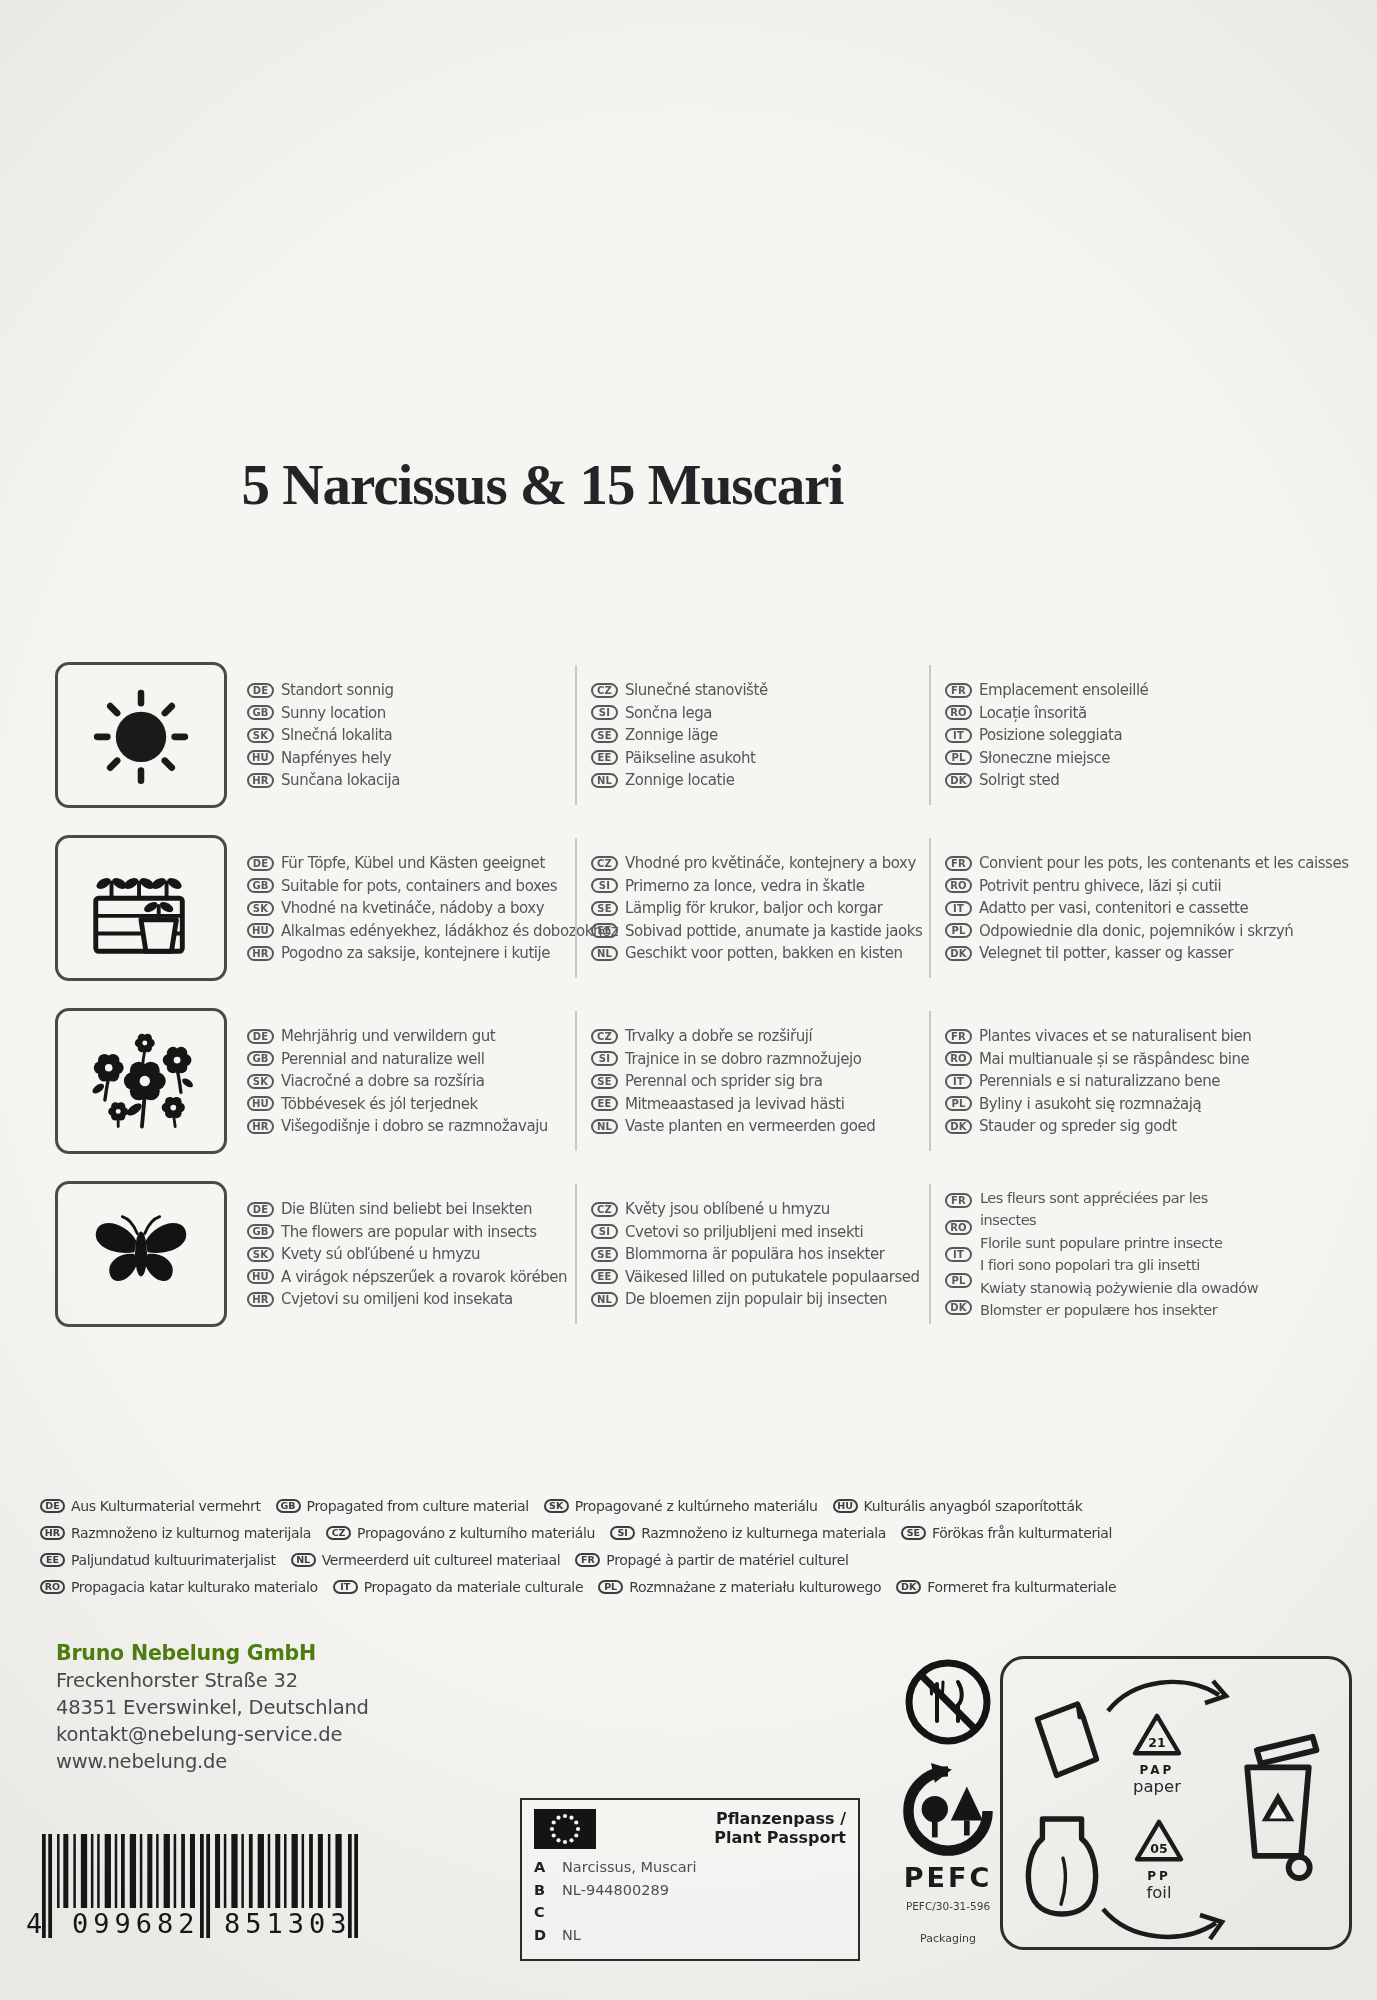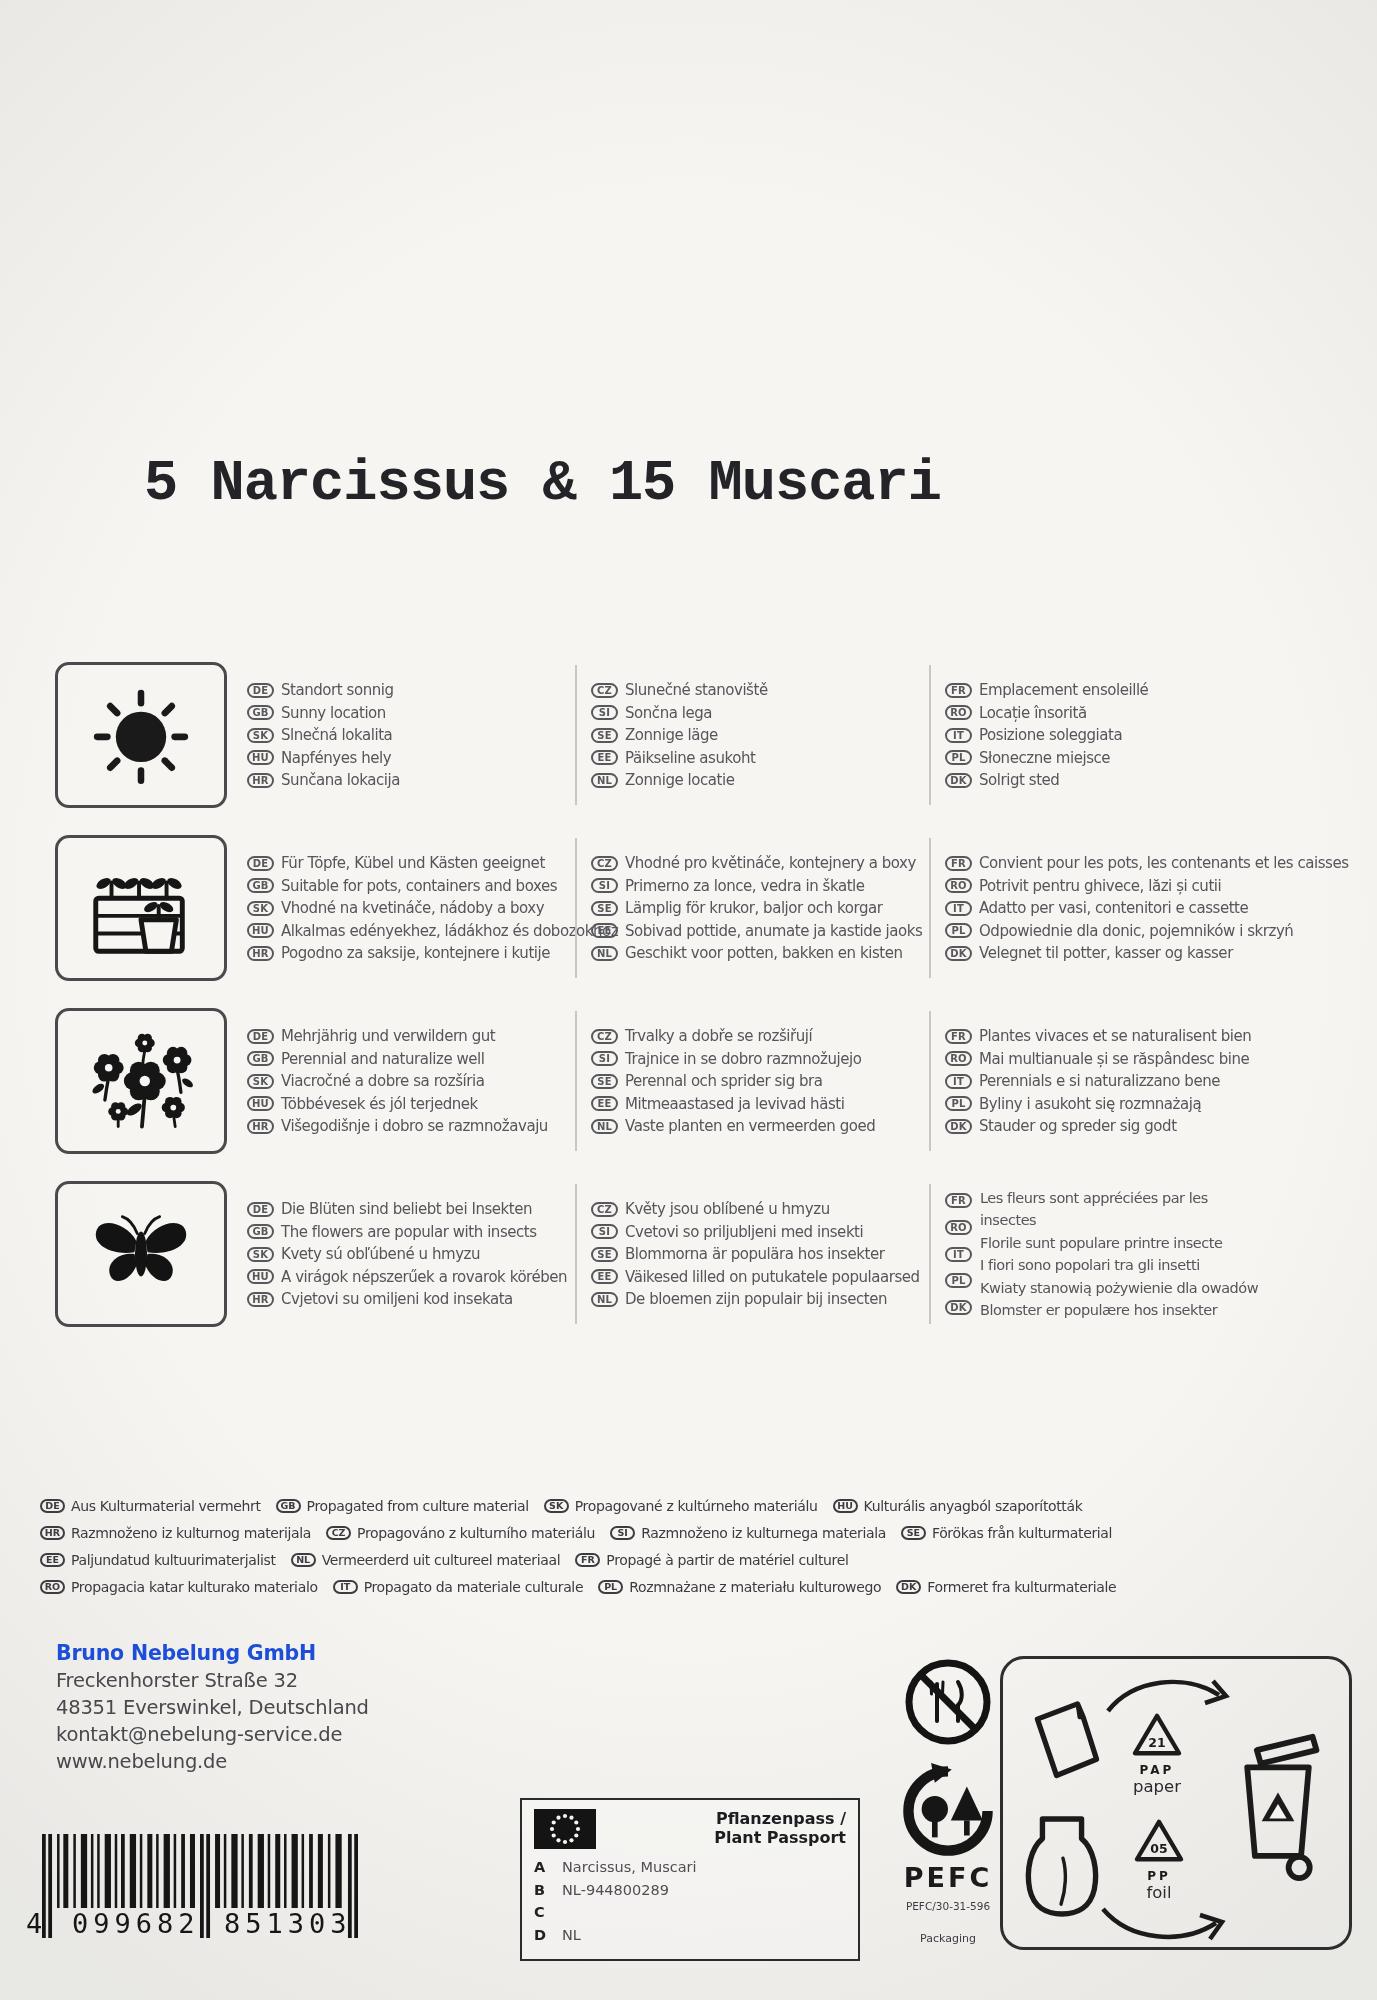--- a/index.html
+++ b/index.html
@@ -1,20 +1,20 @@
 <!DOCTYPE html>
 <html><head>
 <meta charset="utf-8">
 <style>
   html,body{margin:0;padding:0}
   body{width:1377px;height:2000px;background:#f6f5f2;font-family:"DejaVu Sans",sans-serif;position:relative;overflow:hidden}
   .vignette{position:absolute;inset:0;background:radial-gradient(ellipse 78% 62% at 50% 46%, rgba(0,0,0,0) 58%, rgba(0,0,0,0.055) 100%);pointer-events:none}
 
   .title-wrap{position:absolute;left:0;top:452px;width:1085px;text-align:center}
-  .title{font-family:Liberation Mono, monospace;font-size:57px;font-weight:bold;color:#242428;margin:0;letter-spacing:-1px}
+  .title{font-family:Liberation Serif, serif;font-size:57px;font-weight:bold;color:#242428;margin:0;letter-spacing:-1px}
   .subtitle{font-size:37px;font-weight:bold;color:#2a2a2f;margin:8px 0 0;letter-spacing:-0.5px}
 
   .info-row{position:absolute;left:55px;width:1315px;height:150px;display:flex;align-items:center}
   .icon-box{width:172px;height:146px;border:3.5px solid #4a4a4d;border-radius:14px;display:flex;align-items:center;justify-content:center;flex:none;box-sizing:border-box;margin-right:18px}
   .col{display:flex;flex-direction:column;justify-content:center;gap:5.5px;box-sizing:border-box;height:146px}
   .c1{width:330px;padding-left:2px}
   .c2{width:352px;padding-left:14px}
   .c3{width:388px;padding-left:14px}
   .vsep{width:2px;background:#c8c7c4;height:140px;align-self:center;flex:none}
   .entry{display:flex;align-items:center;gap:7px;height:17px}
@@ -25,21 +25,21 @@
   .slines{display:flex;flex-direction:column;justify-content:space-between;height:128px}
   .slines .etext{font-size:14.5px}
 
   .fnotes{position:absolute;left:40px;top:1492px;width:1325px}
   .fline{display:flex;align-items:center;gap:15px;height:27px}
   .fitem{display:flex;align-items:center;gap:6px}
   .fbadge{display:inline-flex;align-items:center;justify-content:center;min-width:25px;height:14px;border:2px solid #3c3c41;border-radius:9px;font-size:9.5px;font-weight:bold;color:#3c3c41;flex:none;box-sizing:border-box;padding:0 2px}
   .ftext{font-size:14px;letter-spacing:-.35px;color:#3b3b40;white-space:nowrap}
 
   .address{position:absolute;left:56px;top:1640px;color:#48484d;font-size:19.5px;line-height:27px;letter-spacing:-.2px}
-  .company{font-weight:bold;font-size:20.5px;color:#1d4ed8}
+  .company{font-weight:bold;font-size:20.5px;color:#4d7c0f}
 
   .barcode{position:absolute;left:26px;top:1834px;width:345px;height:122px}
   .bars{position:absolute;left:16px;top:0}
   .bdigit{position:absolute;top:74px;font-family:"DejaVu Sans Mono",monospace;font-size:27px;color:#161616}
   .bd0{left:0}
   .bd1{left:46px;letter-spacing:5px}
   .bd2{left:198px;letter-spacing:5px}
 
   .passport{position:absolute;left:520px;top:1798px;width:340px;height:163px;border:2.5px solid #2b2b2b;box-sizing:border-box;padding:9px 12px;background:rgba(255,255,255,0.25)}
   .pp-head{display:flex;justify-content:space-between;align-items:flex-start}

